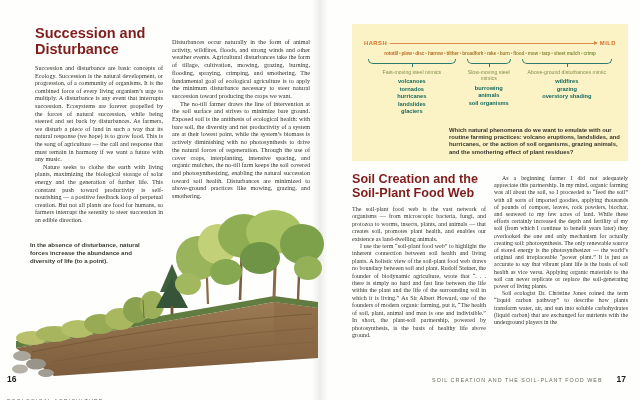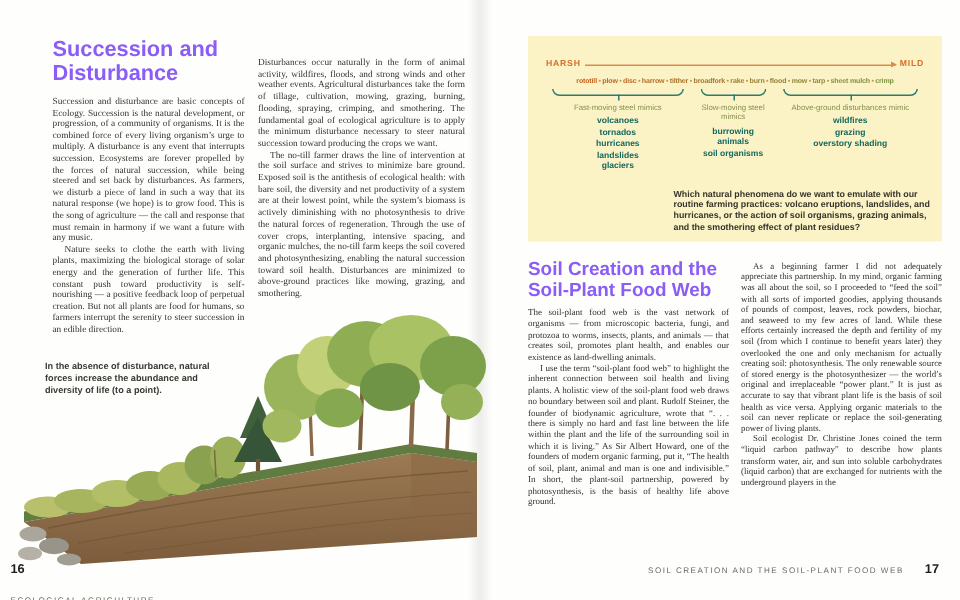--- a/index.html
+++ b/index.html
@@ -9,21 +9,21 @@
   .spine { position:absolute; left:312px; top:0; width:16px; height:400px;
            background:linear-gradient(to right, rgba(0,0,0,0), rgba(0,0,0,0.07), rgba(0,0,0,0)); }
 
   
   .col { position:absolute; text-align:justify; font-size:6.2px; line-height:7.6px; color:#33312c; }
   .col p { margin:0; }
   .col p.indent { text-indent:8px; }
   .left-col1 { left:35px; top:26px; width:128px; }
   .left-col2 { left:172px; top:38px; width:138px; line-height:7.7px; }
 
-  .heading { font-family:"Liberation Sans", sans-serif; font-weight:bold; color:#8b5cf6;
+  .heading { font-family:"Liberation Sans", sans-serif; font-weight:bold; color:#7f1d1d;
              font-size:14.5px; line-height:15.5px; margin-bottom:7px; text-align:left; }
   .heading.small { font-size:12.6px; line-height:14px; margin-bottom:6px; }
 
   .caption { position:absolute; left:30px; top:241px; width:110px;
              font-family:"Liberation Sans", sans-serif; font-weight:bold;
              font-size:6.1px; line-height:8px; color:#3a3831; text-align:left; }
 
   .illustration { position:absolute; left:12px; top:206px; width:312px; height:178px; }
 
   

